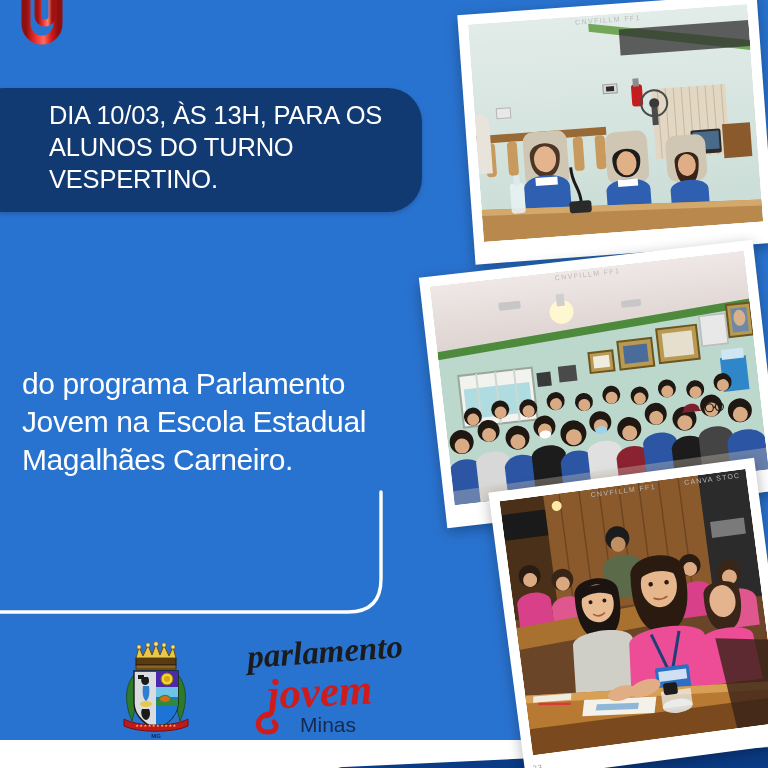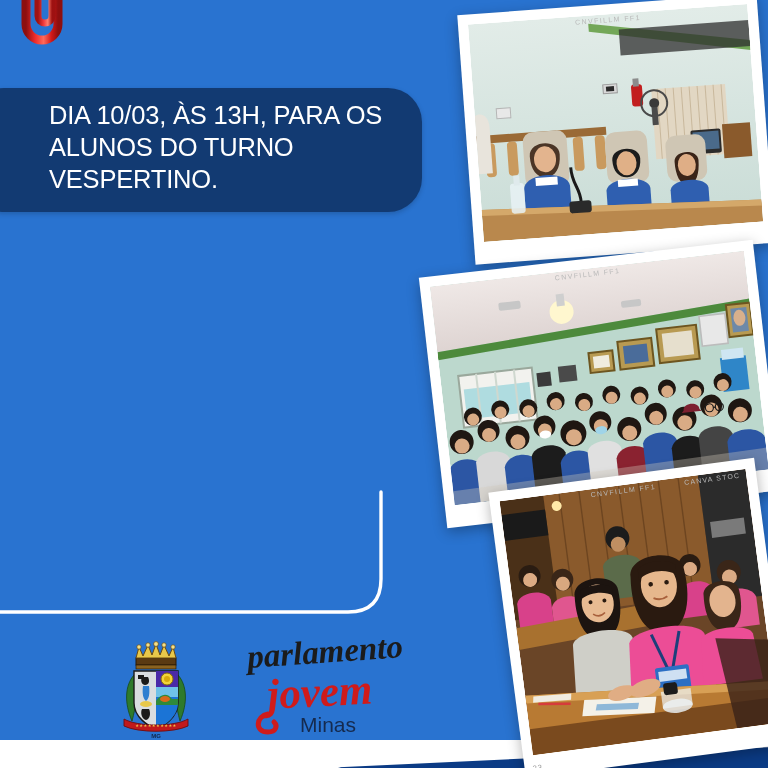--- a/index.html
+++ b/index.html
@@ -108,20 +108,21 @@
   </svg>
 
   <svg class="curve" viewBox="0 0 420 145">
     <path d="M0,132 L348,132 Q381,132 381,99 L381,12" fill="none" stroke="#ffffff" stroke-width="3.4" stroke-linecap="round"></path>
   </svg>
 
   <div class="banner">
     <div class="banner-text">DIA 10/03, ÀS 13H, PARA OS ALUNOS DO TURNO VESPERTINO.</div>
   </div>
 
+  <div class="subhead">do programa Parlamento Jovem na Escola Estadual Magalhães Carneiro.</div>
 
   <svg class="brasao" viewBox="0 0 88 100">
 
     <g>
       <rect x="24" y="17" width="40" height="7" fill="#5a3a12" stroke="#2b1a06" stroke-width="1"></rect>
       <path d="M24,17 L27,6 L31,15 L36,4 L40,14 L44,3 L48,14 L52,4 L57,15 L61,6 L64,17 Z" fill="#e8c84a" stroke="#6b4a10" stroke-width="1"></path>
       <circle cx="27" cy="6" r="2.2" fill="#f3e08a" stroke="#6b4a10" stroke-width=".7"></circle>
       <circle cx="36" cy="4" r="2.2" fill="#f3e08a" stroke="#6b4a10" stroke-width=".7"></circle>
       <circle cx="44" cy="3" r="2.4" fill="#f3e08a" stroke="#6b4a10" stroke-width=".7"></circle>
       <circle cx="52" cy="4" r="2.2" fill="#f3e08a" stroke="#6b4a10" stroke-width=".7"></circle>

